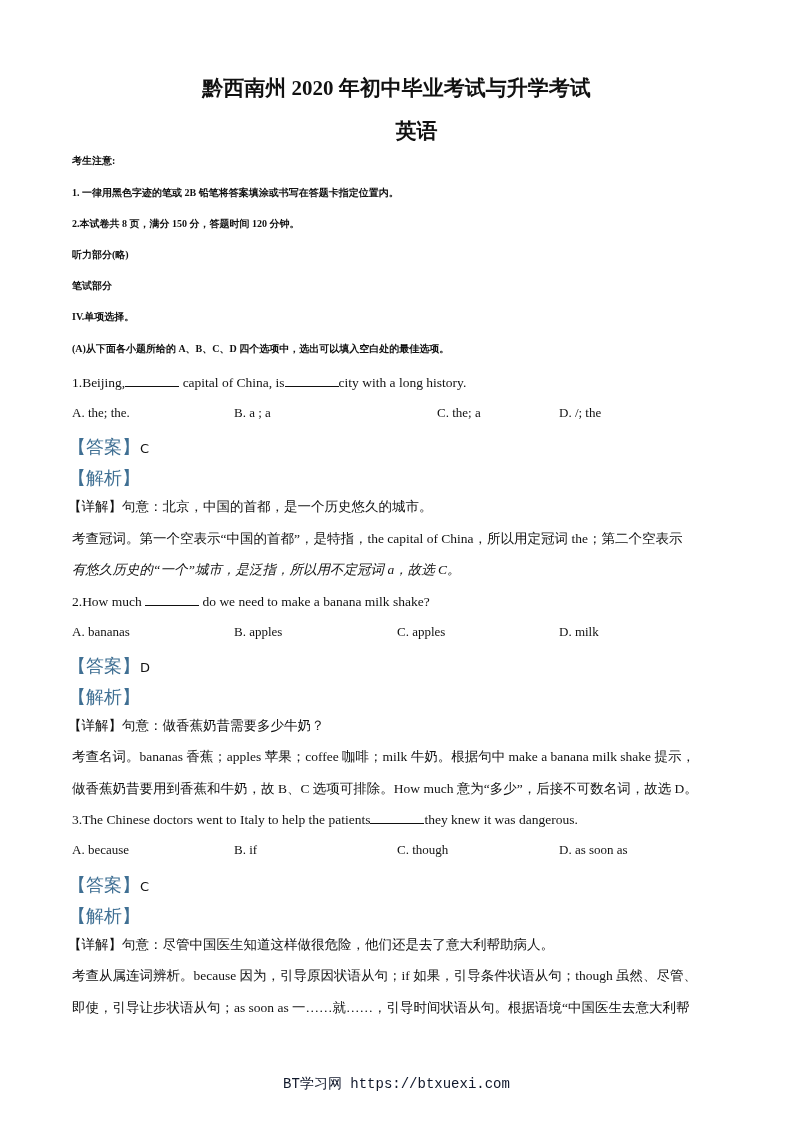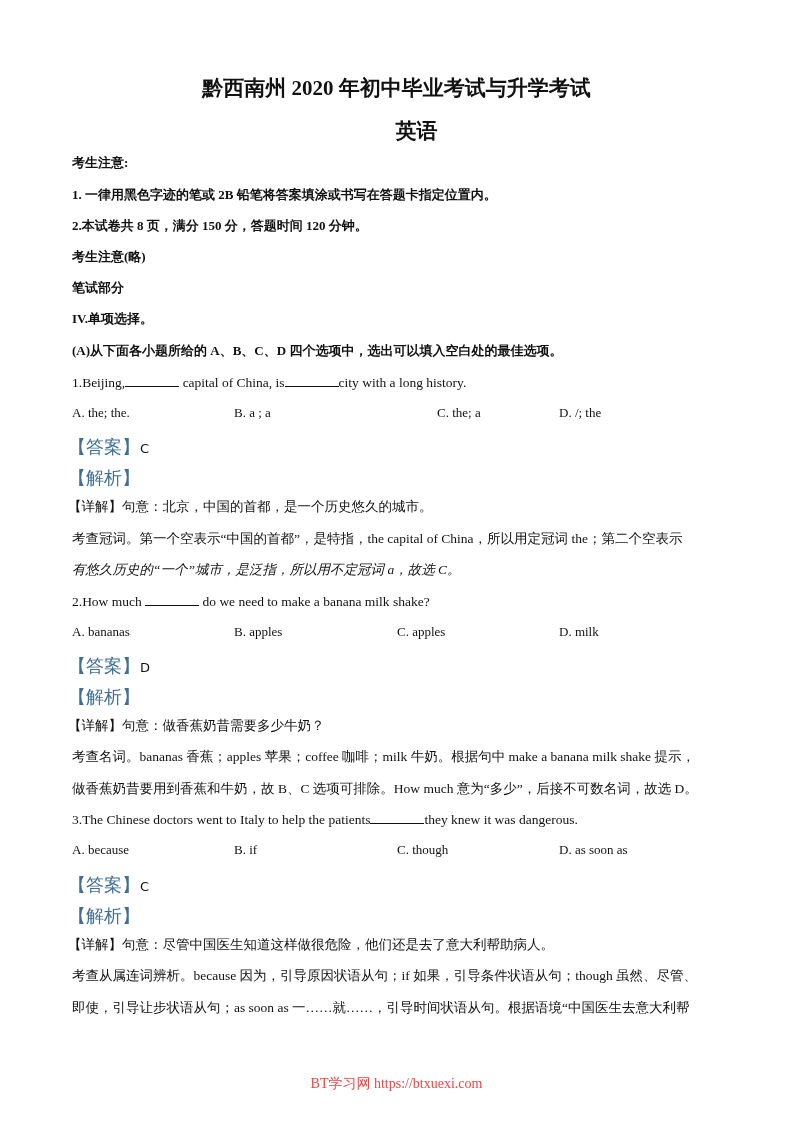--- a/index.html
+++ b/index.html
@@ -2,41 +2,41 @@
 <html><head>
   <meta charset="utf-8">
   <style>
     html, body { margin: 0; padding: 0; background: #ffffff; }
     body { width: 793px; height: 1122px; position: relative; overflow: hidden;
            font-family: "Liberation Serif", "DejaVu Serif", serif; color: #111; }
     .page { position: absolute; left: 0; top: 4px; width: 771px; height: 1122px; }
     .title { position: absolute; left: 0; width: 793px; text-align: center; font-weight: bold;
              font-size: 21px; color: #111; }
     .line { position: absolute; left: 72px; white-space: nowrap; font-size: 13.5px; }
-    .bold { font-weight: bold; font-size: 13px; }
+    .bold { font-weight: bold; font-size: 10px; }
     .opt { position: absolute; white-space: nowrap; font-size: 13px; }
     .tag { color: #3f6f93; font-family: "DejaVu Sans", sans-serif; font-size: 18px; }
     .ans { color: #111; font-family: "DejaVu Sans", sans-serif; font-size: 13px; }
     .detail-tag { color: #111; }
     .blank { display: inline-block; border-bottom: 1px solid #111; width: 54px; height: 12px; vertical-align: baseline; }
     .footer { position: absolute; left: 0; width: 793px; top: 1071px; text-align: center;
-              font-family: Liberation Serif, serif; font-size: 14px; color: #ef4444; }
+              font-family: Liberation Mono, monospace; font-size: 14px; color: #0f172a; }
   </style>
 </head>
 <body>
 
 <div class="page">
 
   <div class="title" style="top:70px;">黔西南州 2020 年初中毕业考试与升学考试</div>
   <div class="title" style="top:113px;padding-left:20px;">英语</div>
 
   <div class="line bold" style="top:150px;">考生注意:</div>
   <div class="line bold" style="top:182px;">1. 一律用黑色字迹的笔或 2B 铅笔将答案填涂或书写在答题卡指定位置内。</div>
   <div class="line bold" style="top:213px;">2.本试卷共 8 页，满分 150 分，答题时间 120 分钟。</div>
-  <div class="line bold" style="top:244px;">考生注意(略)</div>
+  <div class="line bold" style="top:244px;">听力部分(略)</div>
   <div class="line bold" style="top:275px;">笔试部分</div>
   <div class="line bold" style="top:306px;">IV.单项选择。</div>
   <div class="line bold" style="top:338px;">(A)从下面各小题所给的 A、B、C、D 四个选项中，选出可以填入空白处的最佳选项。</div>
 
   <div class="line" style="top:370px;">
     <span>1.Beijing,</span><span class="blank"></span><span> capital of China, is</span><span class="blank"></span><span>city with a long history.</span>
   </div>
   <div class="opt" style="top:401px; left:72px;">A. the; the.</div>
   <div class="opt" style="top:401px; left:234px;">B. a ; a</div>
   <div class="opt" style="top:401px; left:397px;margin-left:40px;">C. the; a</div>

